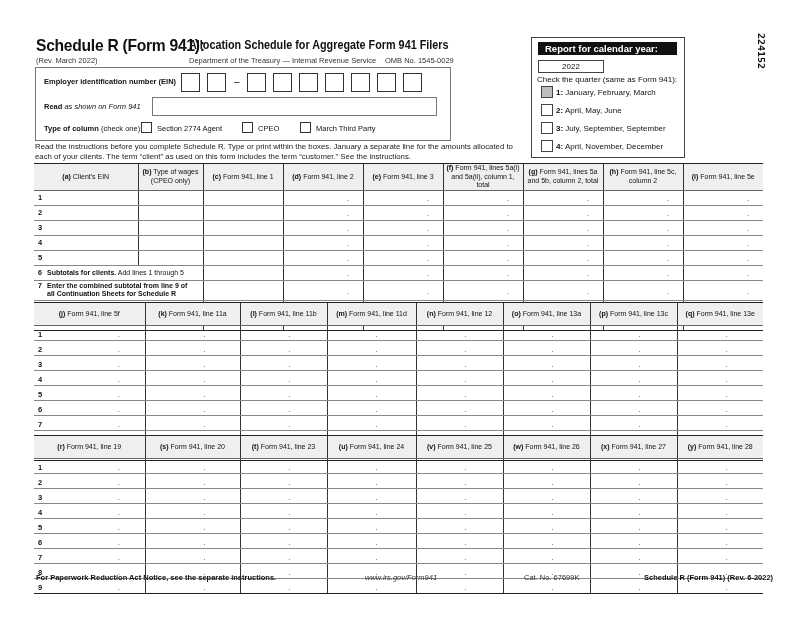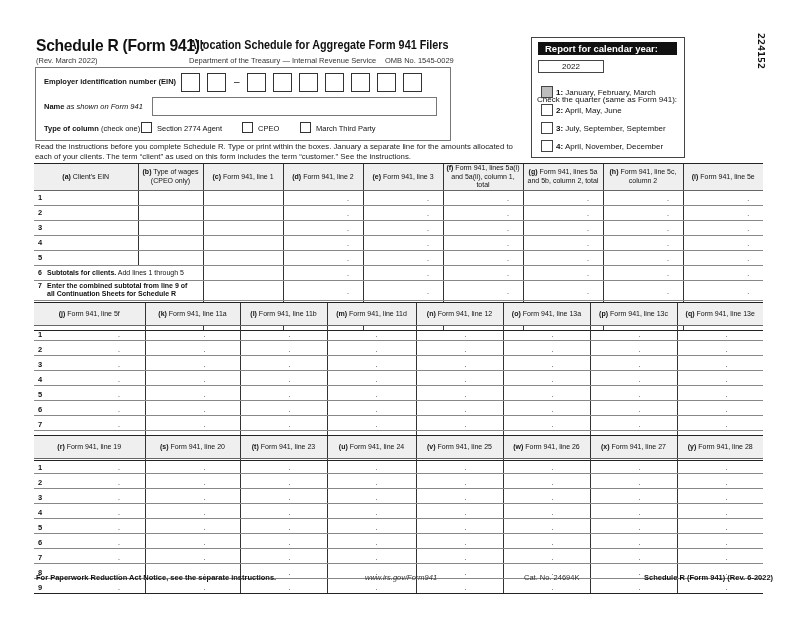--- a/index.html
+++ b/index.html
@@ -56,34 +56,34 @@
     <div class="einbox" style="left: 207px;"></div>
     <div class="einbox" style="left: 247px;"></div>
     <div class="einbox" style="left: 273px;"></div>
     <div class="einbox" style="left: 299px;"></div>
     <div class="einbox" style="left: 325px;"></div>
     <div class="einbox" style="left: 351px;"></div>
     <div class="einbox" style="left: 377px;"></div>
     <div class="einbox" style="left: 403px;"></div>
   </div>
 <div class="abs dash">–</div>
-<div class="abs lbl" style="left:44px;top:102px;"><b>Name</b><i> as shown on Form 941</i></div>
+<div class="abs lbl" style="left:44px;top:102px;"><b>Read</b><i> as shown on Form 941</i></div>
 <div class="abs namefield"></div>
 <div class="abs lbl" style="left:44px;top:124px;"><b>Type of column</b><span> (check one):</span></div>
 <div class="cb" style="left:141px;top:122px;"></div>
 <div class="abs lbl" style="left:157px;top:124px;">Section 2774 Agent</div>
 <div class="cb" style="left:242px;top:122px;"></div>
 <div class="abs lbl" style="left:258px;top:124px;">CPEO</div>
 <div class="cb" style="left:300px;top:122px;"></div>
 <div class="abs lbl" style="left:316px;top:124px;">March Third Party</div>
 
 <div class="abs qbox"></div>
 <div class="abs qhead">Report for calendar year:</div>
 <div class="abs yearbox">2022</div>
-<div class="abs qtext" style="left:537px;top:75px;margin-top:20px;">Check the quarter (same as Form 941):</div>
+<div class="abs qtext" style="left:537px;top:75px;">Check the quarter (same as Form 941):</div>
 <div class="qcb checked" style="left:541px;top:86px;"></div>
 <div class="abs qtext" style="left:556px;top:88px;"><b>1:</b><span> January, February, March</span></div>
 <div class="qcb" style="left:541px;top:104px;"></div>
 <div class="abs qtext" style="left:556px;top:106px;"><b>2:</b><span> April, May, June</span></div>
 <div class="qcb" style="left:541px;top:122px;"></div>
 <div class="abs qtext" style="left:556px;top:124px;"><b>3:</b><span> July, September, September</span></div>
 <div class="qcb" style="left:541px;top:140px;"></div>
 <div class="abs qtext" style="left:556px;top:142px;"><b>4:</b><span> April, November, December</span></div>
 
 <div class="abs instr">Read the instructions before you complete Schedule R. Type or print within the boxes. January a separate line for the amounts allocated to each of your clients. The term “client” as used on this form includes the term “customer.” See the instructions.</div>
@@ -441,14 +441,14 @@
         <td class="dec" style="text-align: left;"><span style="display: inline-block; width: 48px;"></span><span>.</span></td>
         <td class="dec" style="text-align: left;"><span style="display: inline-block; width: 48px;"></span><span>.</span></td>
         <td class="dec" style="text-align: left;"><span style="display: inline-block; width: 48px;"></span><span>.</span></td>
         <td class="dec" style="text-align: left;"><span style="display: inline-block; width: 48px;"></span><span>.</span></td>
       </tr>
     </tbody>
 </table>
 
 <div class="abs foot" style="left:36px;font-weight:bold;">For Paperwork Reduction Act Notice, see the separate instructions.</div>
 <div class="abs foot" style="left:365px;font-style:italic;color:#333;">www.irs.gov/Form941</div>
-<div class="abs foot" style="left:524px;color:#333;">Cat. No. 24694K</div>
+<div class="abs foot" style="left:524px;color:#333;">Cat. No. 67699K</div>
 <div class="abs foot" style="left:644px;font-weight:bold;">Schedule R (Form 941) (Rev. 6-2022)</div>
 
 </body></html>

